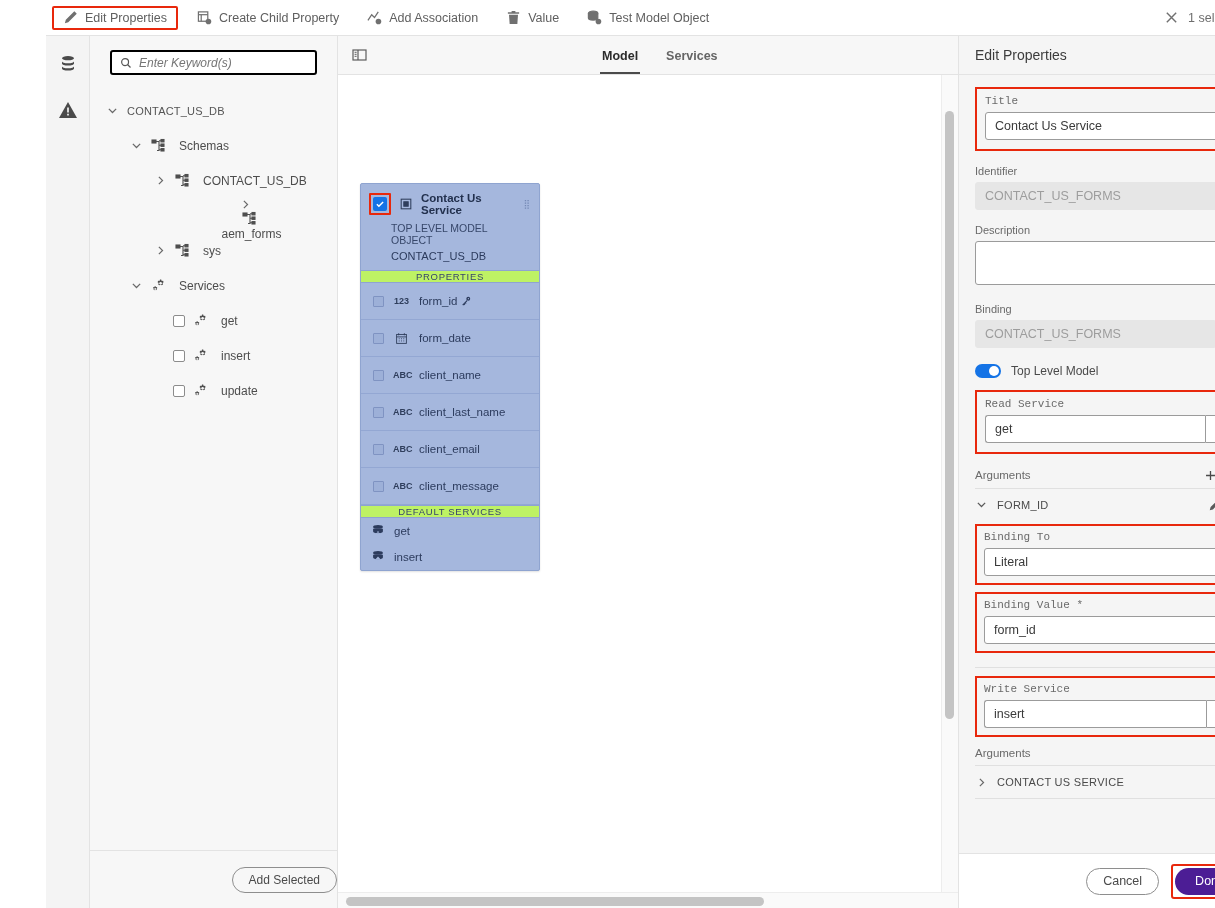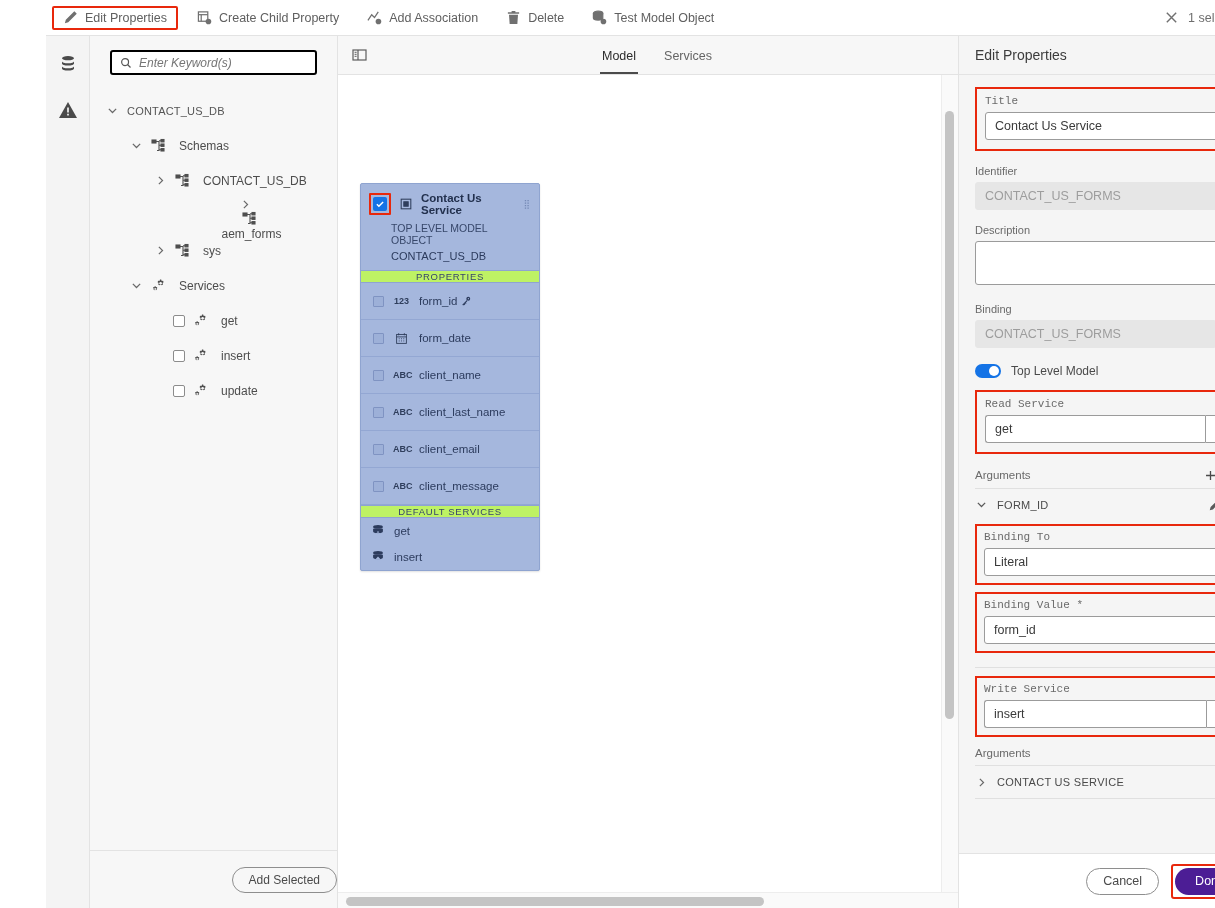--- a/index.html
+++ b/index.html
@@ -91,21 +91,21 @@
     font-size: 12px; color: #4a4a4a; cursor: pointer;
   }
 
   
   .center {
     position: absolute; left: 292px; top: 36px; width: 620px; height: 872px;
     background: #fff; display: flex; flex-direction: column;
   }
   .center-head {
     height: 39px; flex: none; border-bottom: 1px solid #e3e3e3;
-    background: #f7f7f7; display: flex; align-items: center; position: relative;
+    background: #f7f7f7; display: flex; align-items: center; position: relative; font-weight: bold;
   }
   .panel-toggle { margin-left: 14px; width: 16px; height: 16px; color: #5d5d5d; cursor: pointer; }
   .panel-toggle svg { display: block; width: 16px; height: 16px; }
   .tabs { position: absolute; left: 262px; bottom: 0; display: flex; gap: 24px; }
   .tab {
     font-size: 12.5px; color: #656565; padding: 0 2px 9px 2px; cursor: pointer;
     border-bottom: 2px solid transparent;
   }
   .tab.active { color: #2c2c2c; border-bottom-color: #4b4b4b; }
   .canvas { flex: 1; position: relative; overflow: hidden; background: #fff; }
@@ -293,21 +293,21 @@
       </span>
       <span>Add Association</span>
     </div>
 
     <div class="tb-item">
       <span class="tb-ic">
         <svg viewBox="0 0 16 16" fill="currentColor">
             <path d="M6 1h4v1.4h4V4H2V2.4h4V1zM3.2 5h9.6l-.7 10H3.9L3.2 5z"></path>
           </svg>
       </span>
-      <span>Delete</span>
+      <span>Value</span>
     </div>
 
     <div class="tb-item">
       <span class="tb-ic">
         <svg viewBox="0 0 16 16" fill="none" stroke="currentColor" stroke-width="1.3">
           <ellipse cx="6.5" cy="3.5" rx="5" ry="2.2" fill="currentColor"></ellipse>
           <path d="M1.5 3.5v5c0 1.2 2.2 2.2 5 2.2s5-1 5-2.2v-5" fill="currentColor"></path>
           <circle cx="12.2" cy="12.2" r="3" fill="currentColor" stroke="none"></circle>
         </svg>
       </span>

